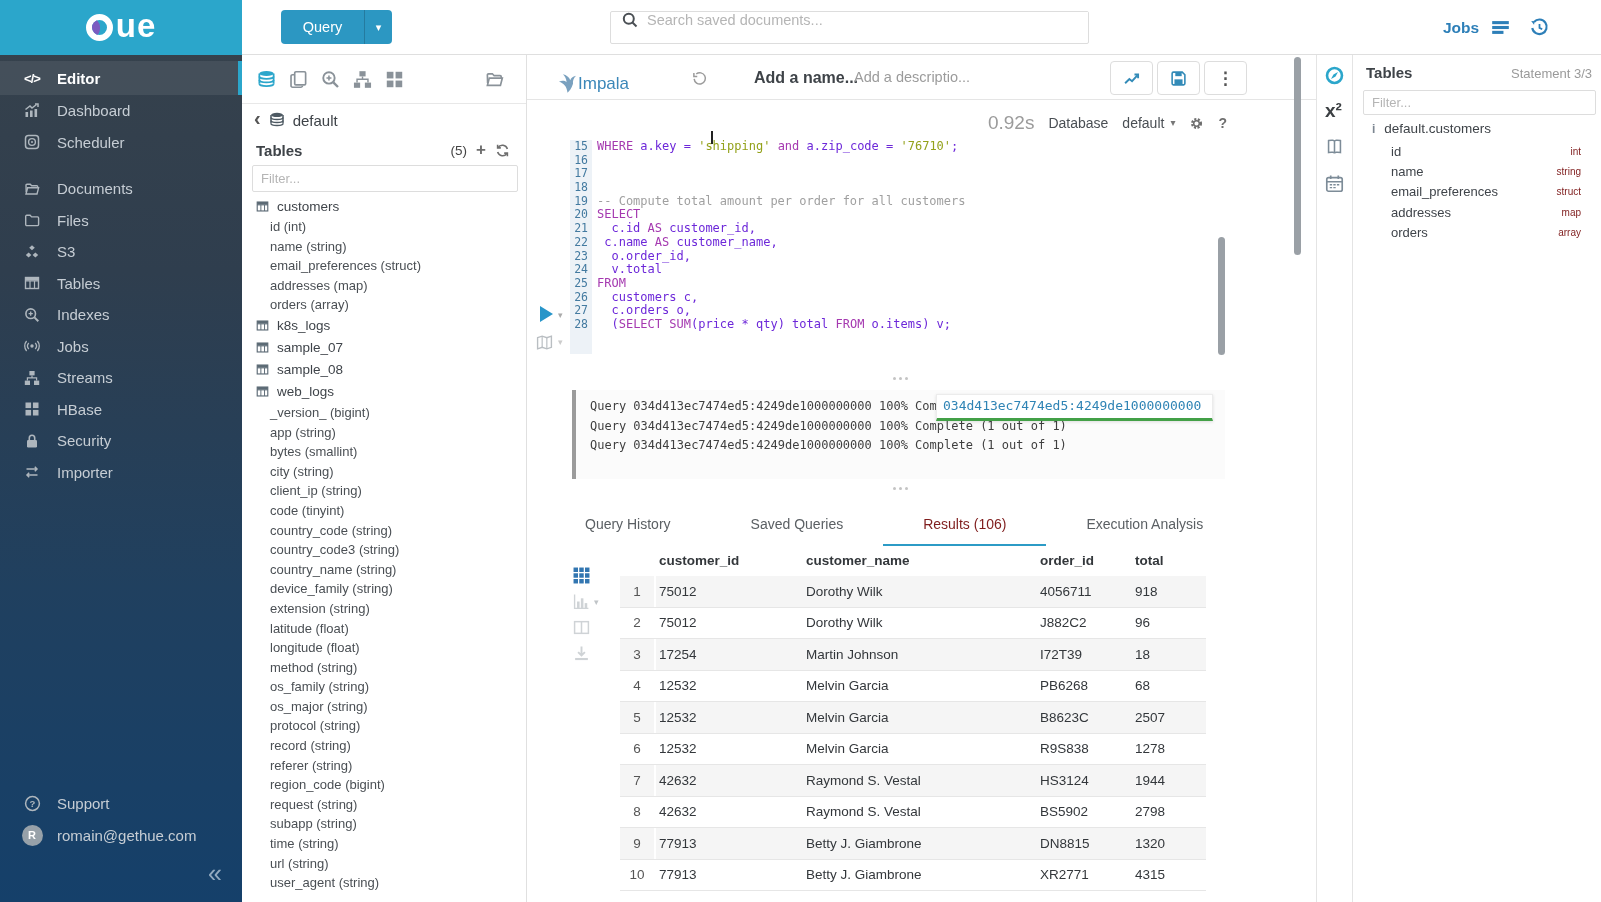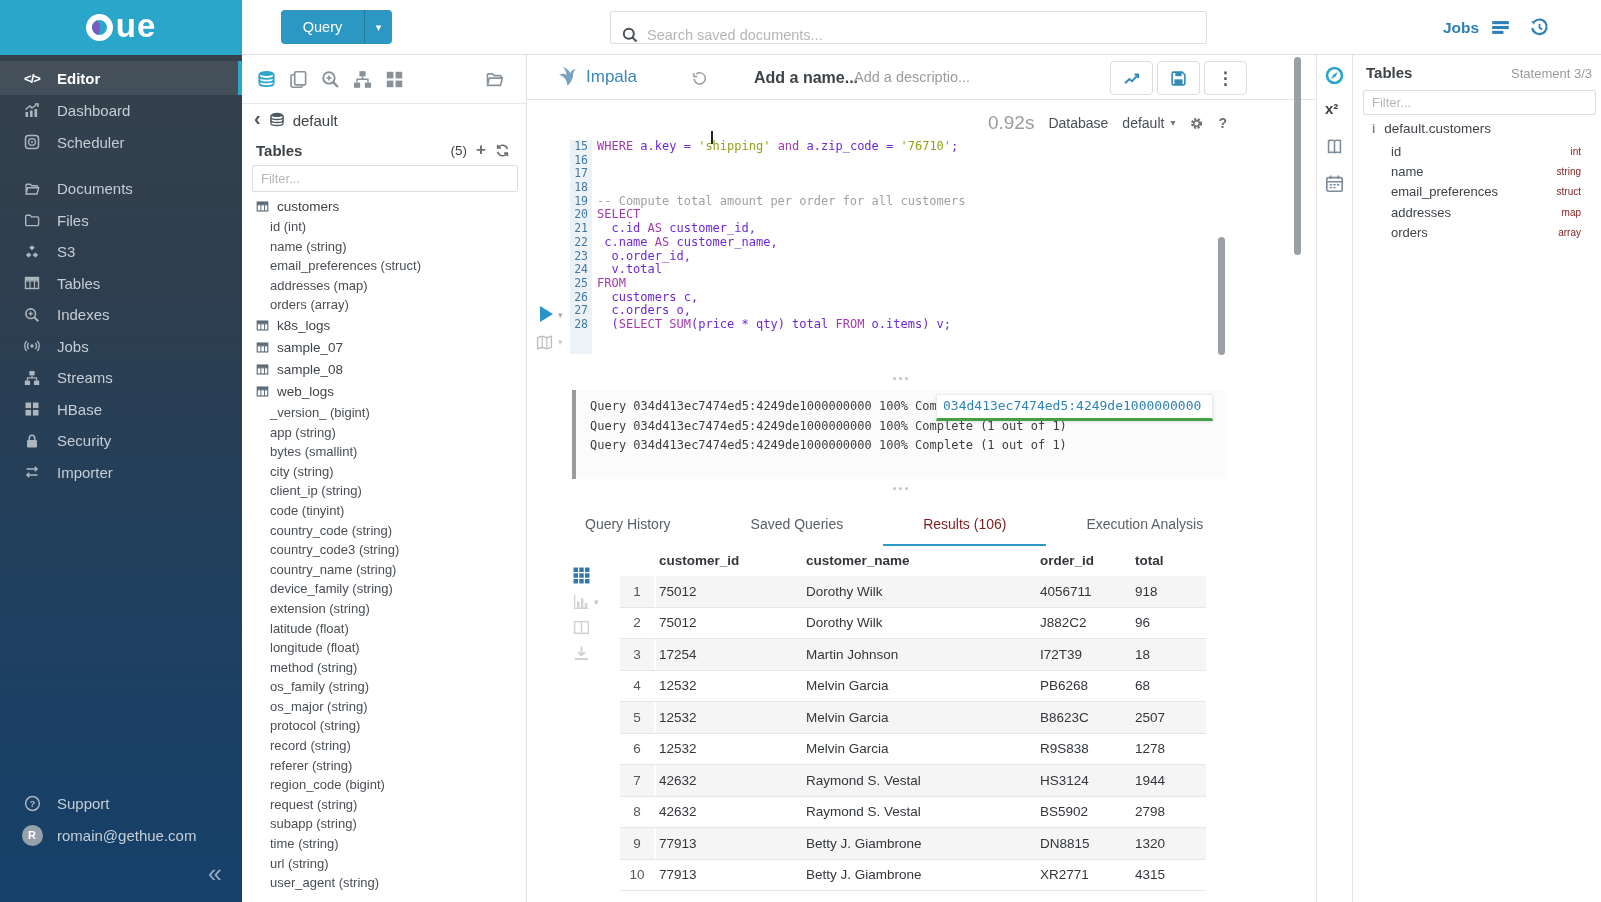--- a/index.html
+++ b/index.html
@@ -25,21 +25,21 @@
 .sb-bottom{position:absolute;left:0;bottom:0;width:100%}
 .sb-row{display:flex;align-items:center;padding-left:19px;height:32px;color:#c6cdd4;font-size:15px;cursor:pointer}
 .sb-row .nico{width:26px;margin-right:12px;display:flex;justify-content:center;color:#aeb6bd;font-size:17px}
 .avatar{width:21px;height:21px;border-radius:50%;background:#97a1a9;color:#fff;font-size:11px;font-weight:bold;display:flex;align-items:center;justify-content:center}
 .collapse{display:flex;justify-content:flex-end;padding:8px 20px 14px 0;color:#93a9bf;font-size:25px;cursor:pointer}
 
 .topbar{position:absolute;left:242px;top:0;width:1359px;height:55px;background:#fff;border-bottom:1px solid #dfdfdf}
 .qbtn{position:absolute;left:39px;top:10px;width:111px;height:34px;background:#2c97c2;border-radius:4px;display:flex;cursor:pointer}
 .qmain{flex:1;display:flex;align-items:center;justify-content:center;color:#fff;font-size:14.5px}
 .qcaret{width:28px;display:flex;align-items:center;justify-content:center;color:#fff;border-left:1px solid rgba(0,0,0,.18);font-size:11px}
-.search{position:absolute;left:368px;top:11px;width:597px;height:33px;border:1px solid #ddd;border-radius:2px;display:flex;align-items:flex-end;padding-left:11px;background:#fff}
+.search{position:absolute;left:368px;top:11px;width:479px;height:33px;border:1px solid #ddd;border-radius:2px;display:flex;align-items:flex-start;padding-left:11px;background:#fff}
 .search .ico{color:#4a4f54;font-size:16px;margin-right:9px}
 .search input{border:0;flex:1;font-size:14.5px;color:#444}
 .jobs{position:absolute;left:1201px;top:0;height:55px;display:flex;align-items:center;gap:12px;color:#2d7fb8;cursor:pointer}
 .jobs .jlbl{font-size:15.5px;font-weight:bold}
 .jobs .ico{font-size:19px}
 
 .dbpanel{position:absolute;left:242px;top:55px;width:285px;height:847px;background:#fff;border-right:1px solid #e0e0e0;overflow:hidden}
 .dbicons{position:absolute;left:0;top:0;width:100%;height:49px;border-bottom:1px solid #e8e8e8;display:flex;align-items:center;padding-left:15px;gap:13px}
 .dbicons .ico{font-size:19px;color:#8a9299;cursor:pointer}
 .dbicons .blue{color:#2ba6cb}
@@ -55,21 +55,21 @@
 .tplus{font-size:17px;font-weight:bold;color:#6e6e6e;cursor:pointer}
 .tablesrow .ico{font-size:15px;color:#6e6e6e;cursor:pointer}
 .dbfilter{position:absolute;left:10px;top:110px;width:266px;height:27px;border:1px solid #ddd;border-radius:2px;padding:0 8px;font-size:13px;color:#444}
 .tree{position:absolute;left:0;top:140px;width:100%;height:707px;overflow:hidden}
 .tree-table{display:flex;align-items:center;height:22px;padding-left:14px;gap:8px;font-size:13.5px;color:#3f444a;cursor:pointer}
 .tree-table .tico{color:#5c6a75;font-size:13px}
 .tree-column{height:19.6px;line-height:19.6px;padding-left:28px;font-size:13px;color:#4a4f54;cursor:pointer;white-space:nowrap}
 
 .center{position:absolute;left:527px;top:55px;width:789px;height:847px;background:#fff;overflow:hidden}
 .chead{position:absolute;left:0;top:0;width:100%;height:45px;border-bottom:1px solid #e5e5e5}
-.impala{position:absolute;left:30px;top:11px;display:flex;align-items:center;gap:8px;cursor:pointer}
+.impala{position:absolute;left:30px;top:18px;display:flex;align-items:center;cursor:pointer}
 .impala .ico{color:#7aa1bf;font-size:21px}
 .impala .eng{font-size:17px;color:#3b87b9}
 .undo{position:absolute;left:165px;top:16px;color:#9b9b9b;font-size:15px;cursor:pointer}
 .qname{position:absolute;left:227px;top:14px;font-size:16px;font-weight:bold;color:#3e4348;cursor:text}
 .qdesc{position:absolute;left:327px;top:14px;font-size:14.5px;color:#9b9b9b;cursor:text}
 .hbtns{position:absolute;right:69px;top:6px;display:flex;gap:4px}
 .hbtn{width:43px;height:34px;border:1px solid #ddd;border-radius:4px;background:#fff;display:flex;align-items:center;justify-content:center;cursor:pointer;color:#338bb8;font-size:17px}
 .hbtn.dots{color:#555;font-size:17px;font-weight:bold}
 .csub{position:absolute;right:89px;top:57px;display:flex;align-items:center;gap:14px;color:#555}
 .exect{color:#9b9b9b;font-size:19px}
@@ -744,21 +744,21 @@
   <div class="mainscroll"></div>
   <div class="vline" style="left:1316px"></div>
   <aside class="rstrip">
     <span class="ico" style="top:11px;color:#2ba6cb">
         <svg viewBox="0 0 16 16" width="1em" height="1em">
           <circle cx="8" cy="8" r="6.3" fill="none" stroke="currentColor" stroke-width="2.2"></circle>
           <path d="M10.9 5.1 8.9 8.9 5.1 10.9 7.1 7.1z" fill="currentColor"></path>
         </svg>
       </span>
     <span class="ico" style="top:46px;color:#3c4043">
-        <b style="font-size:15px">x²</b>
+        <b style="font-size:19px">x²</b>
       </span>
     <span class="ico" style="top:83px;color:#7d8c98">
         <svg viewBox="0 0 16 16" width="1em" height="1em">
           <path d="M3 2.2c3-.7 5-.4 5 .8v10c0-1-2-1.3-5-.8zM13 2.2c-3-.7-5-.4-5 .8v10c0-1 2-1.3 5-.8z" fill="none" stroke="currentColor" stroke-width="1.3"></path>
         </svg>
       </span>
     <span class="ico" style="top:119px;color:#7d8c98">
         <svg viewBox="0 0 16 16" width="1em" height="1em">
           <rect x="1.5" y="3" width="13" height="11.5" rx="1.5" fill="none" stroke="currentColor" stroke-width="1.4"></rect>
           <path d="M1.5 6.5h13M4.8 1.2v3M11.2 1.2v3" stroke="currentColor" stroke-width="1.4"></path>

